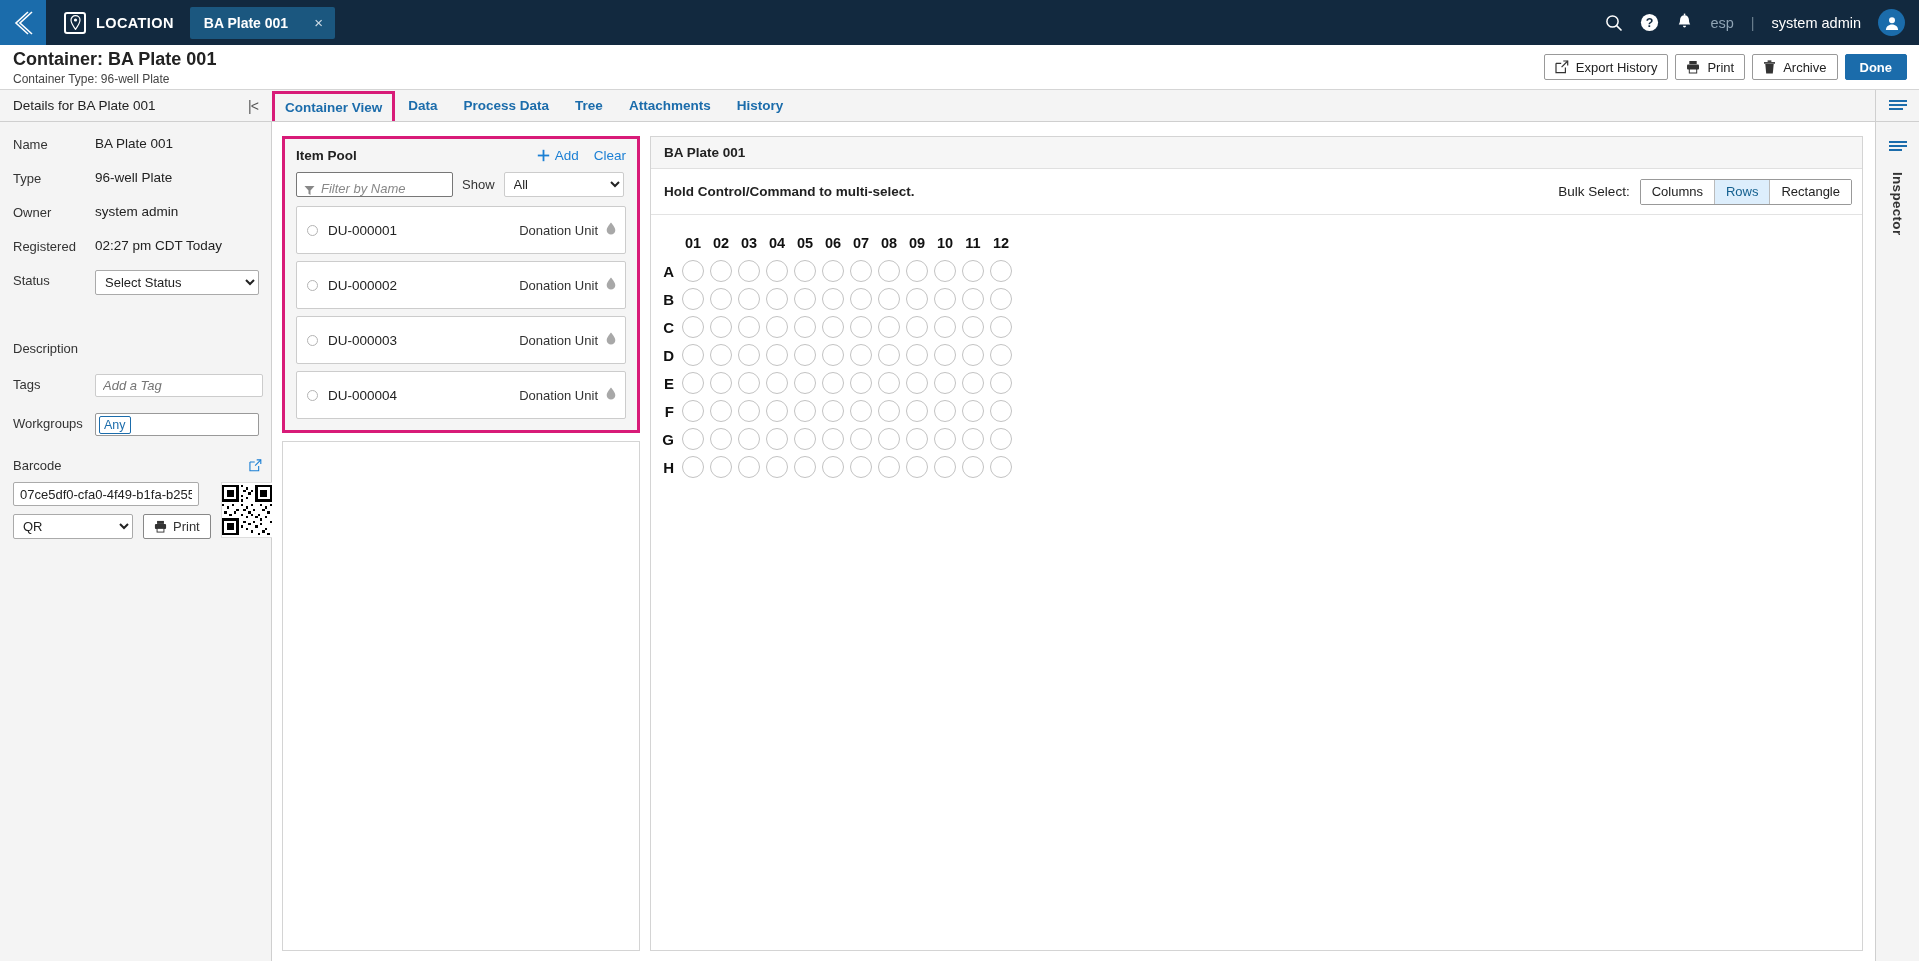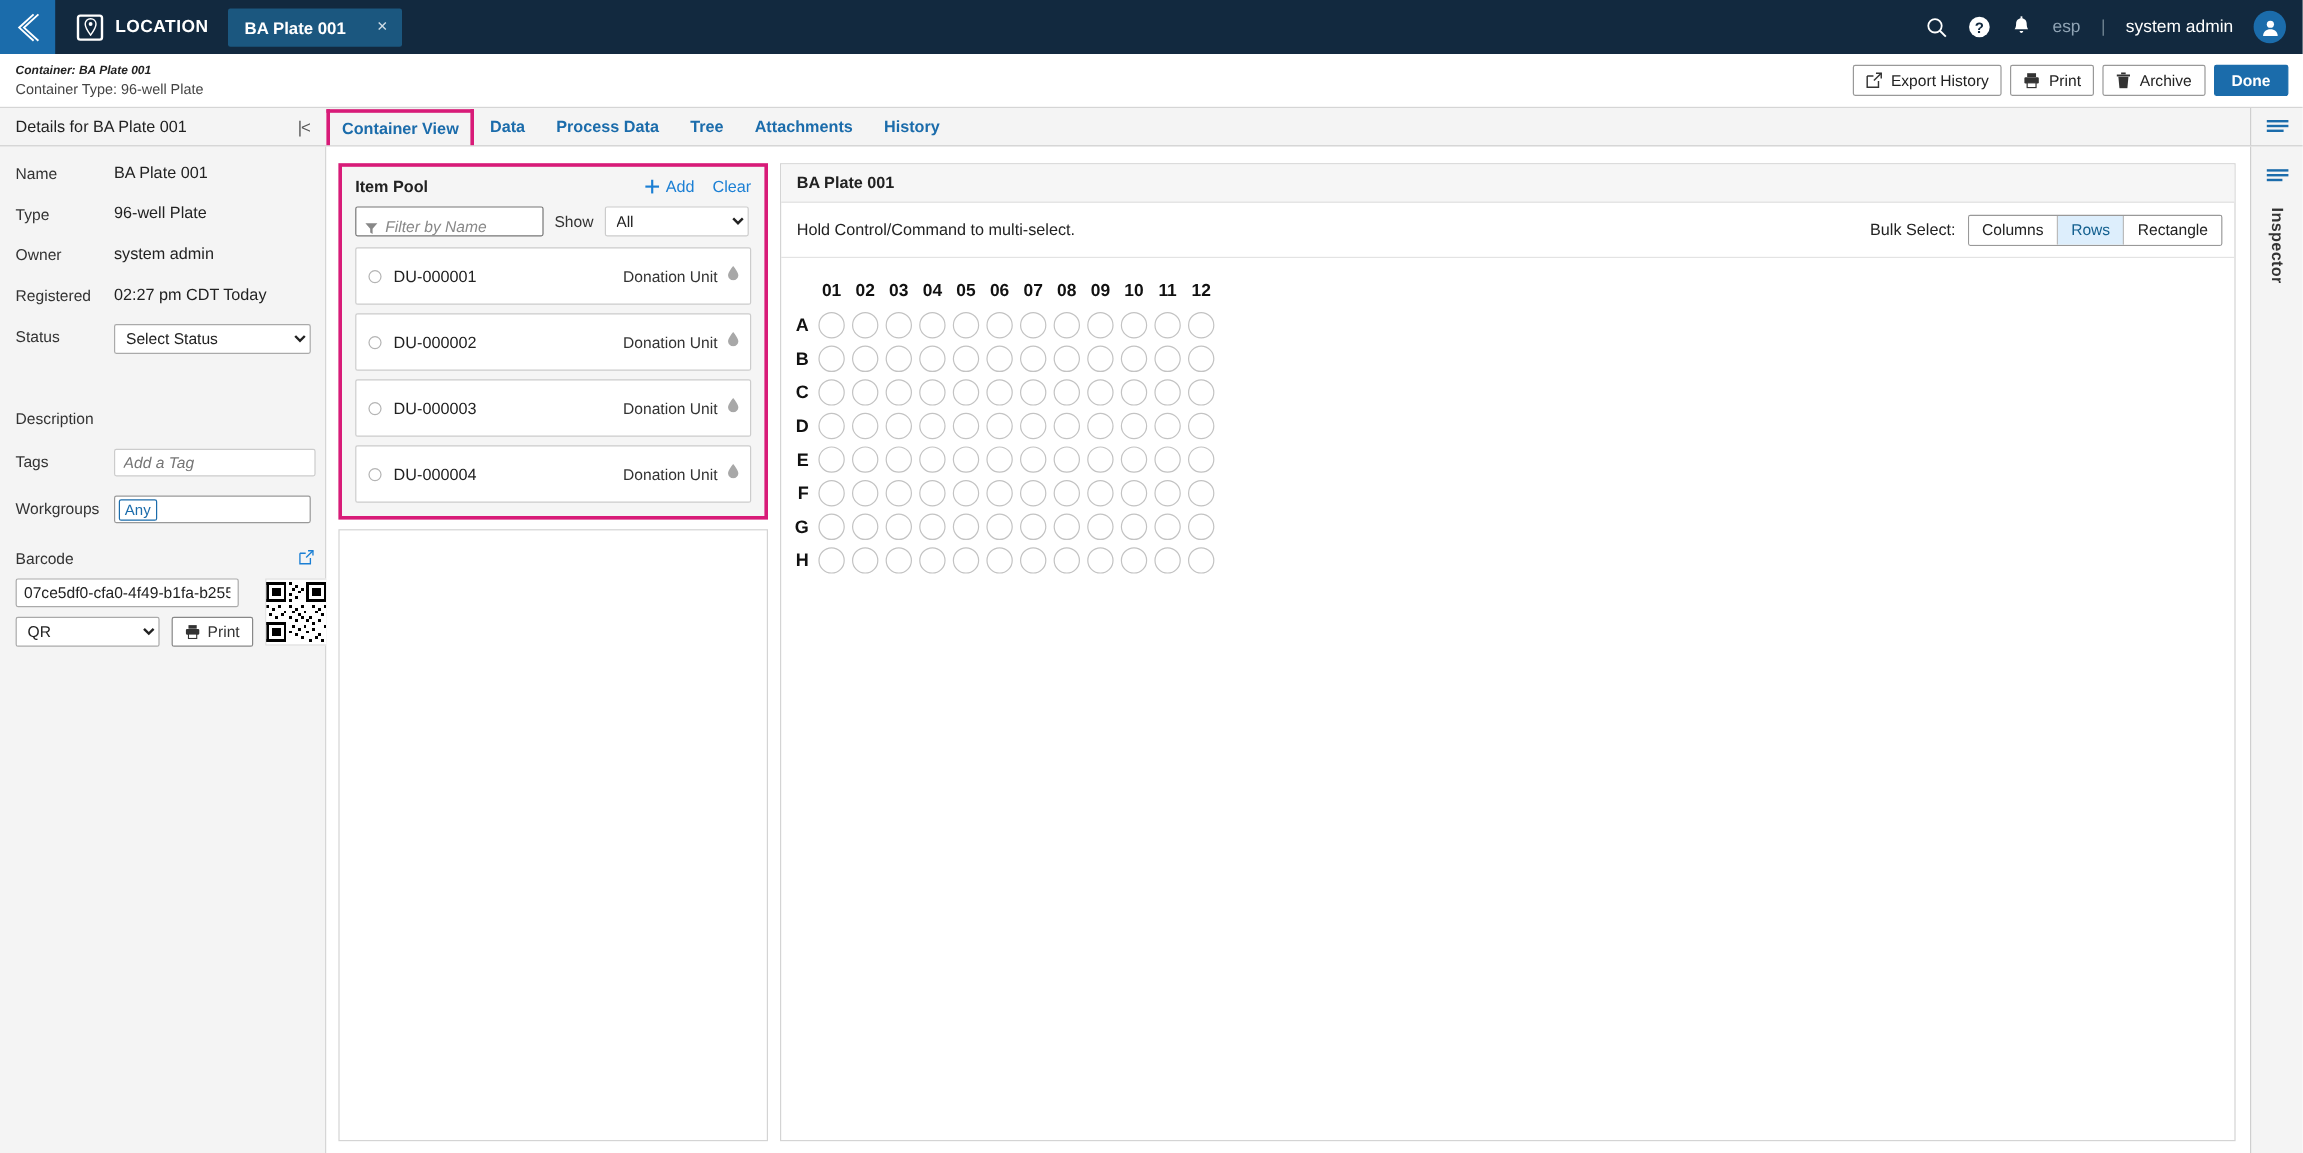--- a/index.html
+++ b/index.html
@@ -82,21 +82,21 @@
   .pagehead {
     height: 45px;
     background: #ffffff;
     border-bottom: 1px solid #d5d5d5;
     display: flex;
     align-items: center;
     padding: 0 12px 0 13px;
     position: relative;
   }
   .ph-titles { display:flex; flex-direction:column; gap:2px; }
-  .ph-title { font-size: 10px; font-weight: bold; color:#222;font-style:italic; }
+  .ph-title { font-size: 18px; font-weight: bold; color:#222; }
   .ph-sub { font-size: 12px; color:#444; }
   .ph-actions { margin-left:auto; display:flex; align-items:center; gap:7px; }
   .btn {
     height: 26px;
     border: 1px solid #999999;
     background: #ffffff;
     border-radius: 2px;
     display: flex; align-items: center; gap: 7px;
     padding: 0 10px;
     font-size: 13px;
@@ -328,21 +328,21 @@
     display:flex; align-items:center;
     padding-left: 13px;
     font-size: 13.5px; font-weight: bold; color:#222;
   }
   .plate-tools {
     height: 46px;
     display:flex; align-items:center;
     padding: 0 10px 0 13px;
     border-bottom: 1px solid #e3e3e3;
   }
-  .hint { font-size: 13.5px; color:#222; }
+  .hint { font-size: 13.5px; color:#222;font-weight:bold; }
   .bulk { margin-left:auto; display:flex; align-items:center; gap:10px; }
   .bulk-lab { font-size: 13.5px; color:#222; }
   .seg { display:flex; border:1px solid #999999; border-radius:2px; overflow:hidden; }
   .seg-btn {
     height: 24px; display:flex; align-items:center;
     padding: 0 11px; font-size: 13px; color:#222;
     background:#fff; cursor:pointer;
     border-right: 1px solid #bbbbbb;
   }
   .seg-btn:last-child { border-right: none; }

